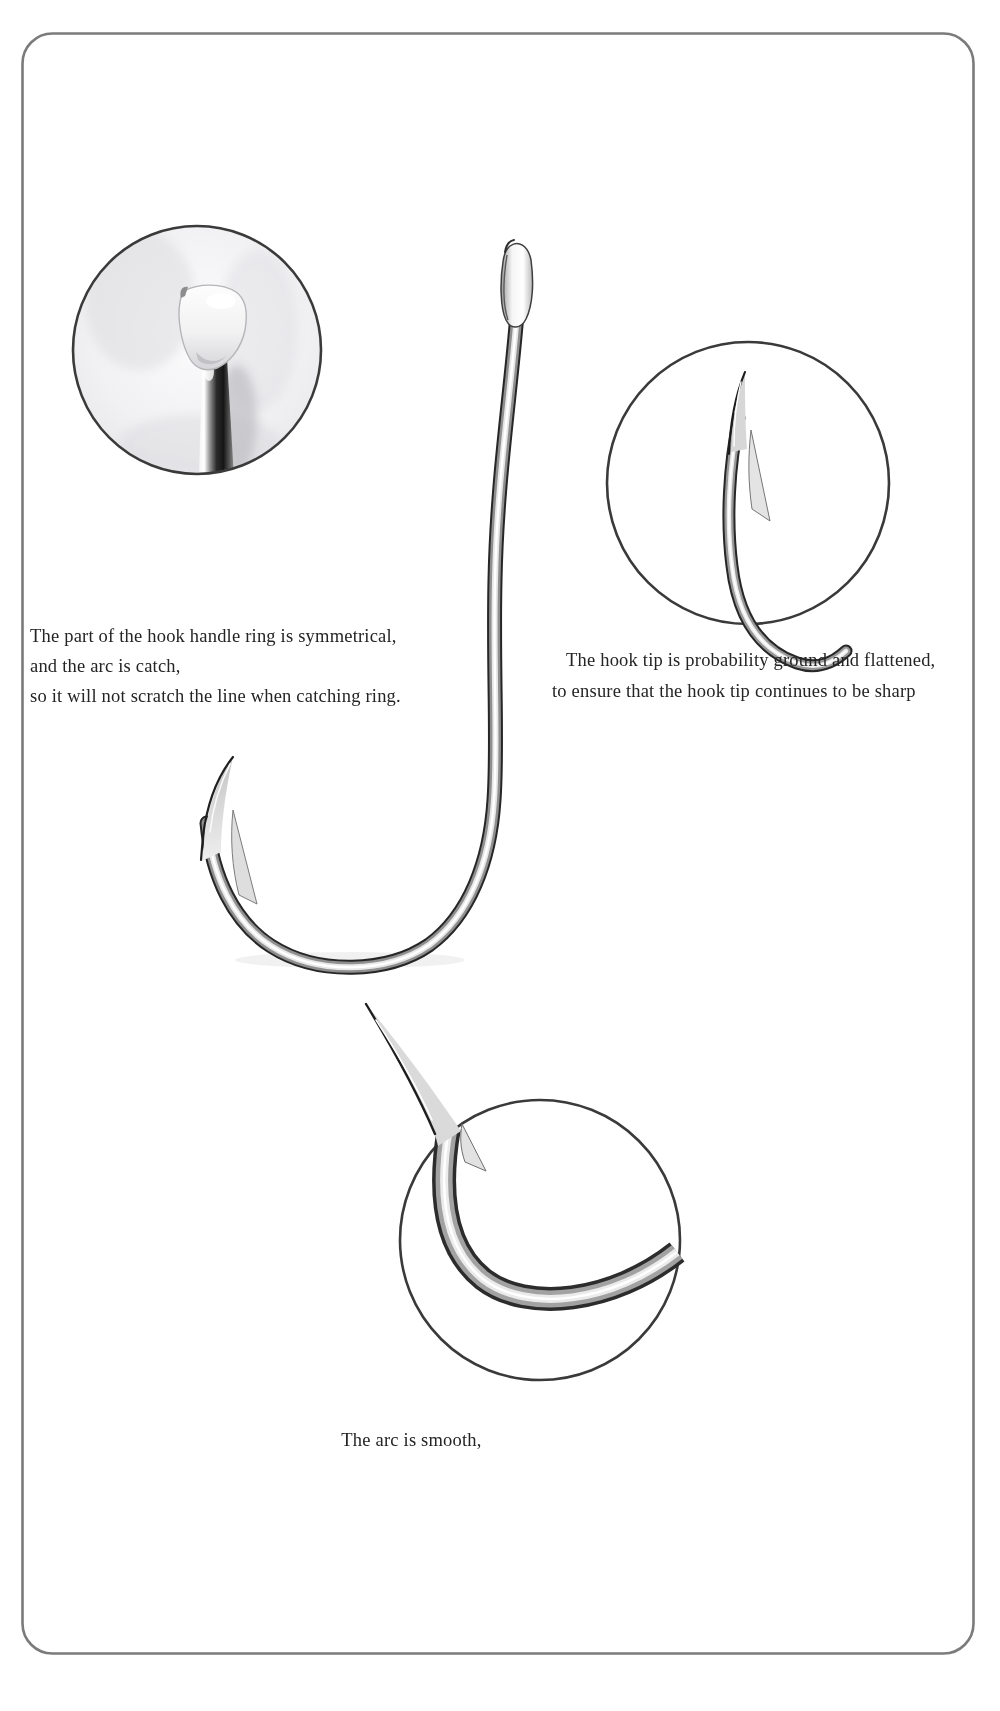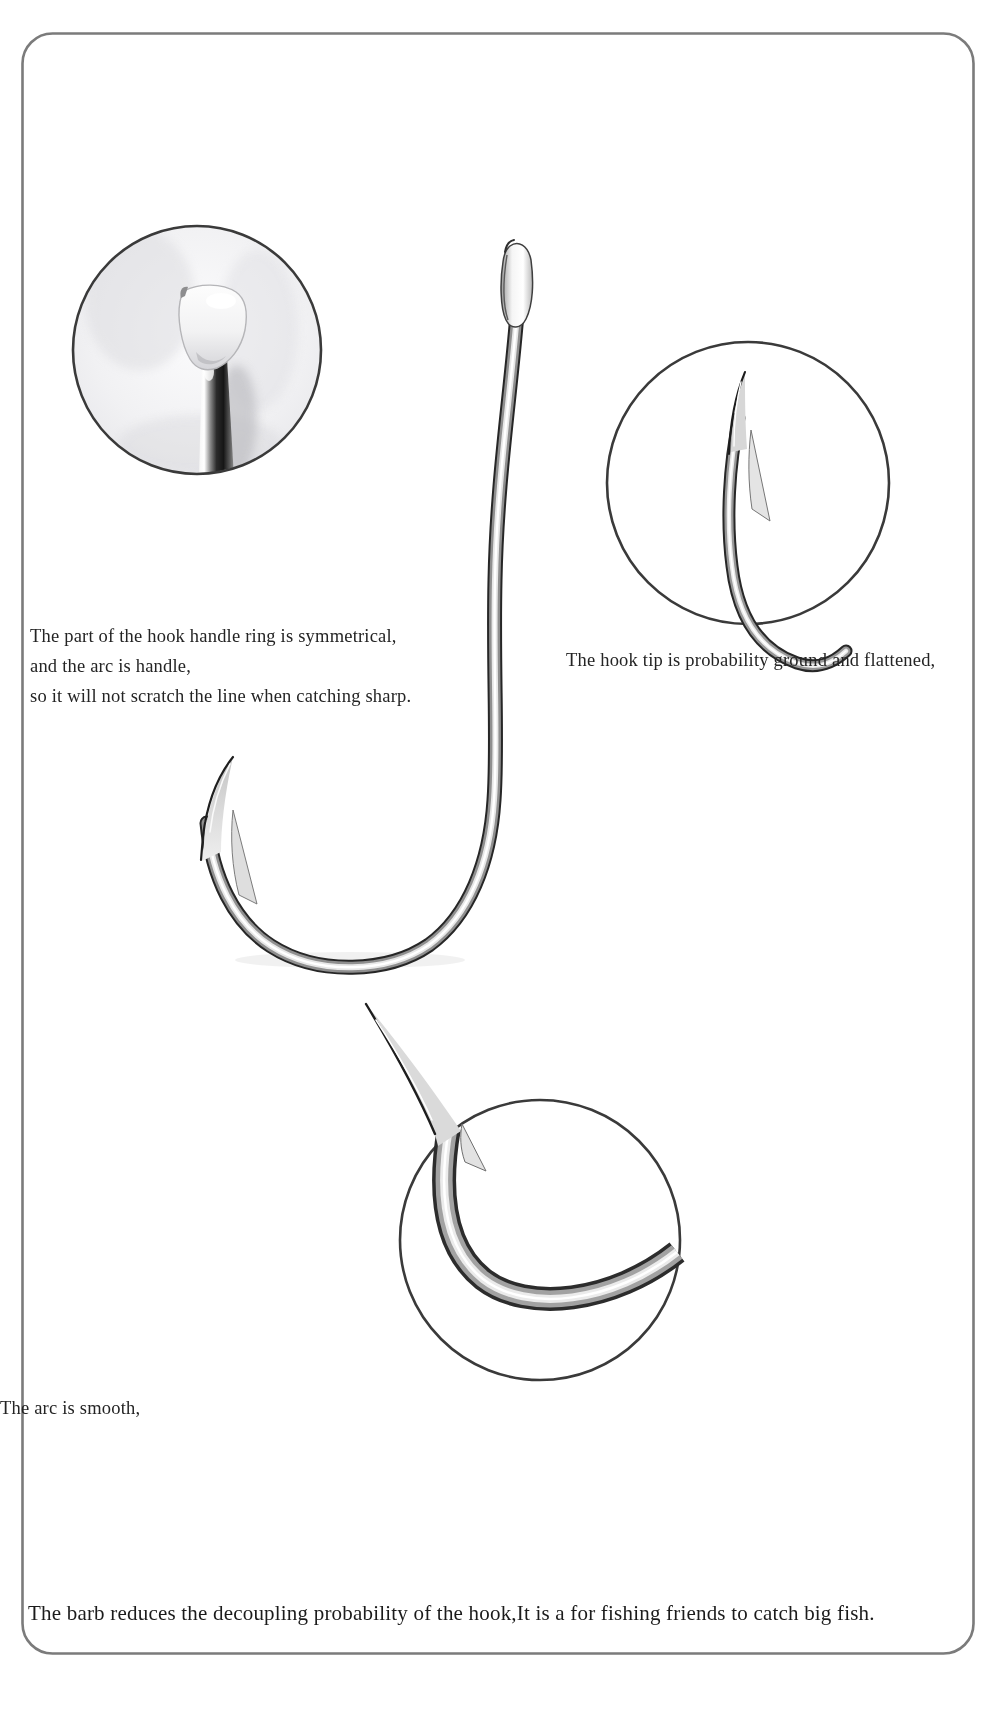--- a/index.html
+++ b/index.html
@@ -11,21 +11,21 @@
     font-family:"Liberation Serif", serif;
     color:#242424;
     overflow:hidden;
   }
   .page svg{position:absolute;left:0;top:0;}
   .note{position:absolute;font-size:18.5px;letter-spacing:0.2px;}
   .note .line{white-space:nowrap;}
   .note-eye{left:30px;top:621px;line-height:30px;}
   .note-tip{left:552px;top:645px;line-height:31px;}
   .note-tip .line:first-child{text-indent:14px;}
-  .note-arc{left:0;top:1392px;width:727px;text-align:left;line-height:32px;}
+  .note-arc{left:0;top:1424px;width:727px;text-align:center;line-height:32px;padding-left:48px;}
   .banner{
     position:absolute;left:28px;top:1601px;
     font-size:21px;letter-spacing:0.2px;white-space:nowrap;color:#1b1b1b;
   }
 </style>
 </head>
 <body>
 
 <div class="page">
 
@@ -150,27 +150,27 @@
                C 221 827 225 792 233 757 Z" fill="url(#ptGrad)"></path>
       <path d="M 233 757 C 217 777 207 804 203 836 L 201 860" fill="none" stroke="#1f1f1f" stroke-width="2.2" stroke-linecap="round"></path>
       <path d="M 230 764 C 220 784 213 806 210 832" fill="none" stroke="#fafafa" stroke-width="1.6" stroke-linecap="round"></path>
 
       <path d="M 233 810 L 257 904 L 239 895 C 232 868 230 838 233 810 Z" fill="#dedede" stroke="#6e6e6e" stroke-width="0.9"></path>
     </g>
   </svg>
 
   <div class="note note-eye">
     <div class="line">The part of the hook handle ring is symmetrical,</div>
-    <div class="line">and the arc is handle,</div>
-    <div class="line">so it will not scratch the line when catching sharp.</div>
+    <div class="line">and the arc is catch,</div>
+    <div class="line">so it will not scratch the line when catching ring.</div>
   </div>
 
   <div class="note note-tip">
     <div class="line">The hook tip is probability ground and flattened,</div>
+    <div class="line">to ensure that the hook tip continues to be sharp</div>
   </div>
 
   <div class="note note-arc">
     <div class="line">The arc is smooth,</div>
   </div>
 
-  <div class="banner">The barb reduces the decoupling probability of the hook,It is a for fishing friends to catch big fish.</div>
 
 </div>
 
 </body></html>

